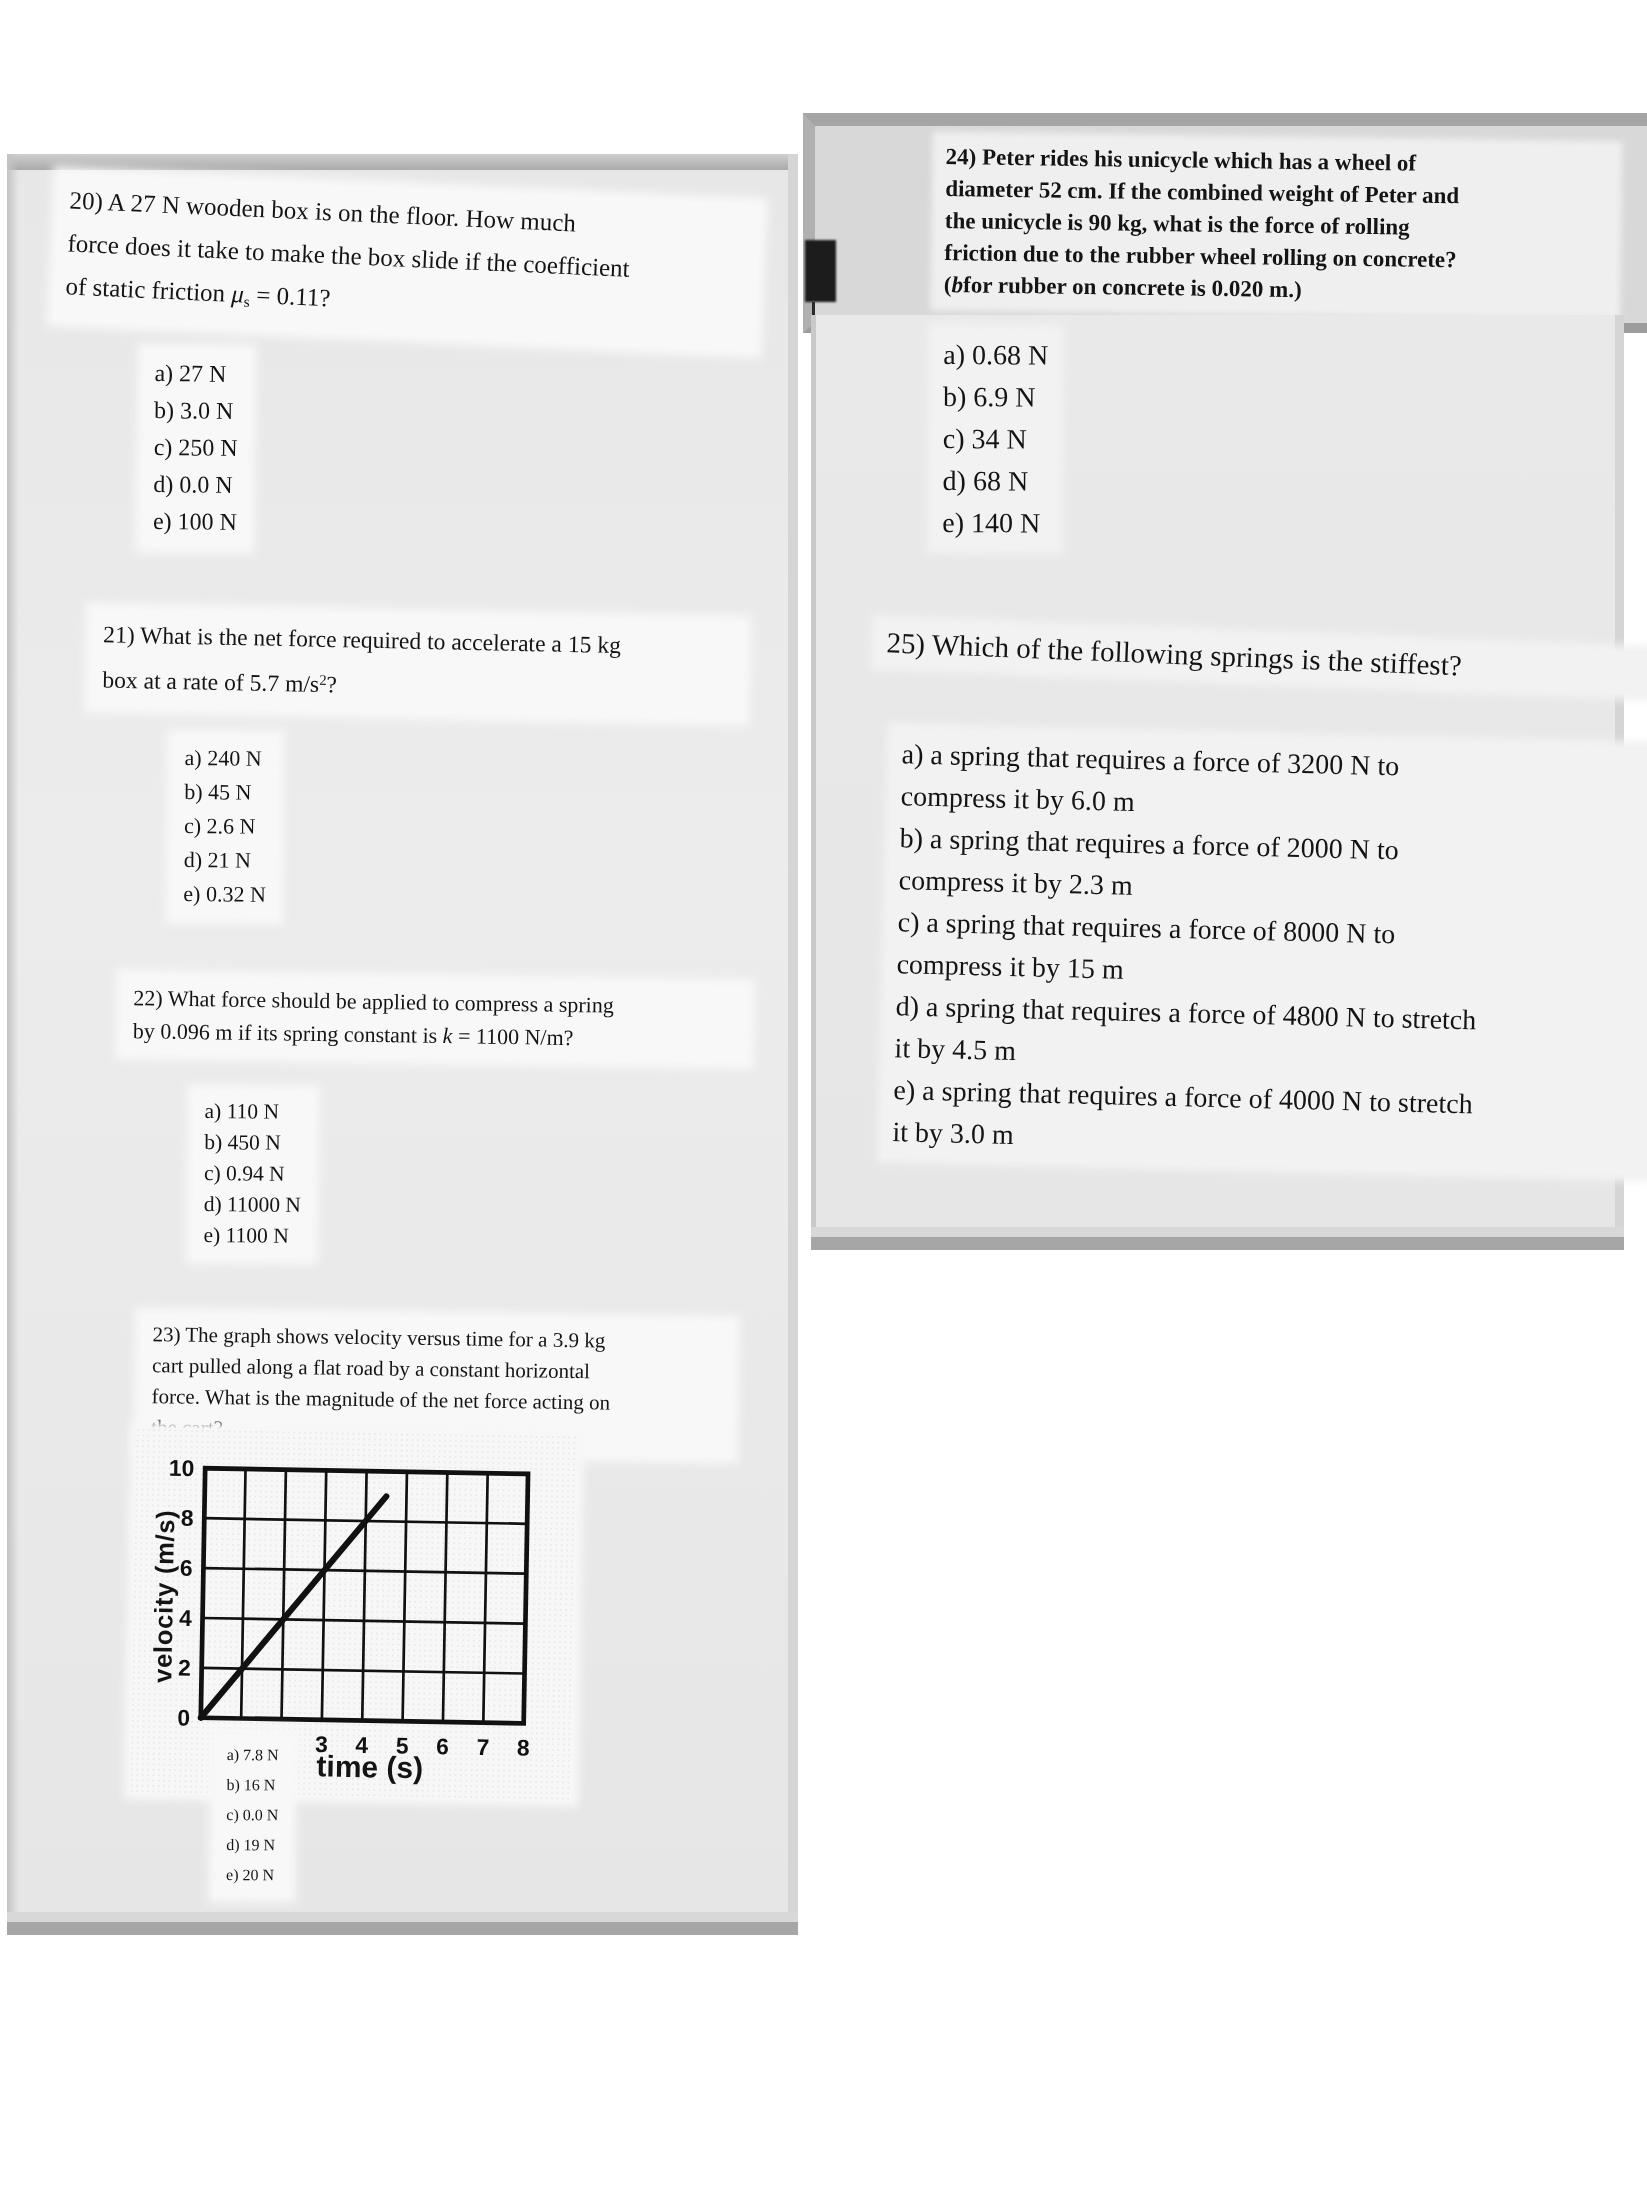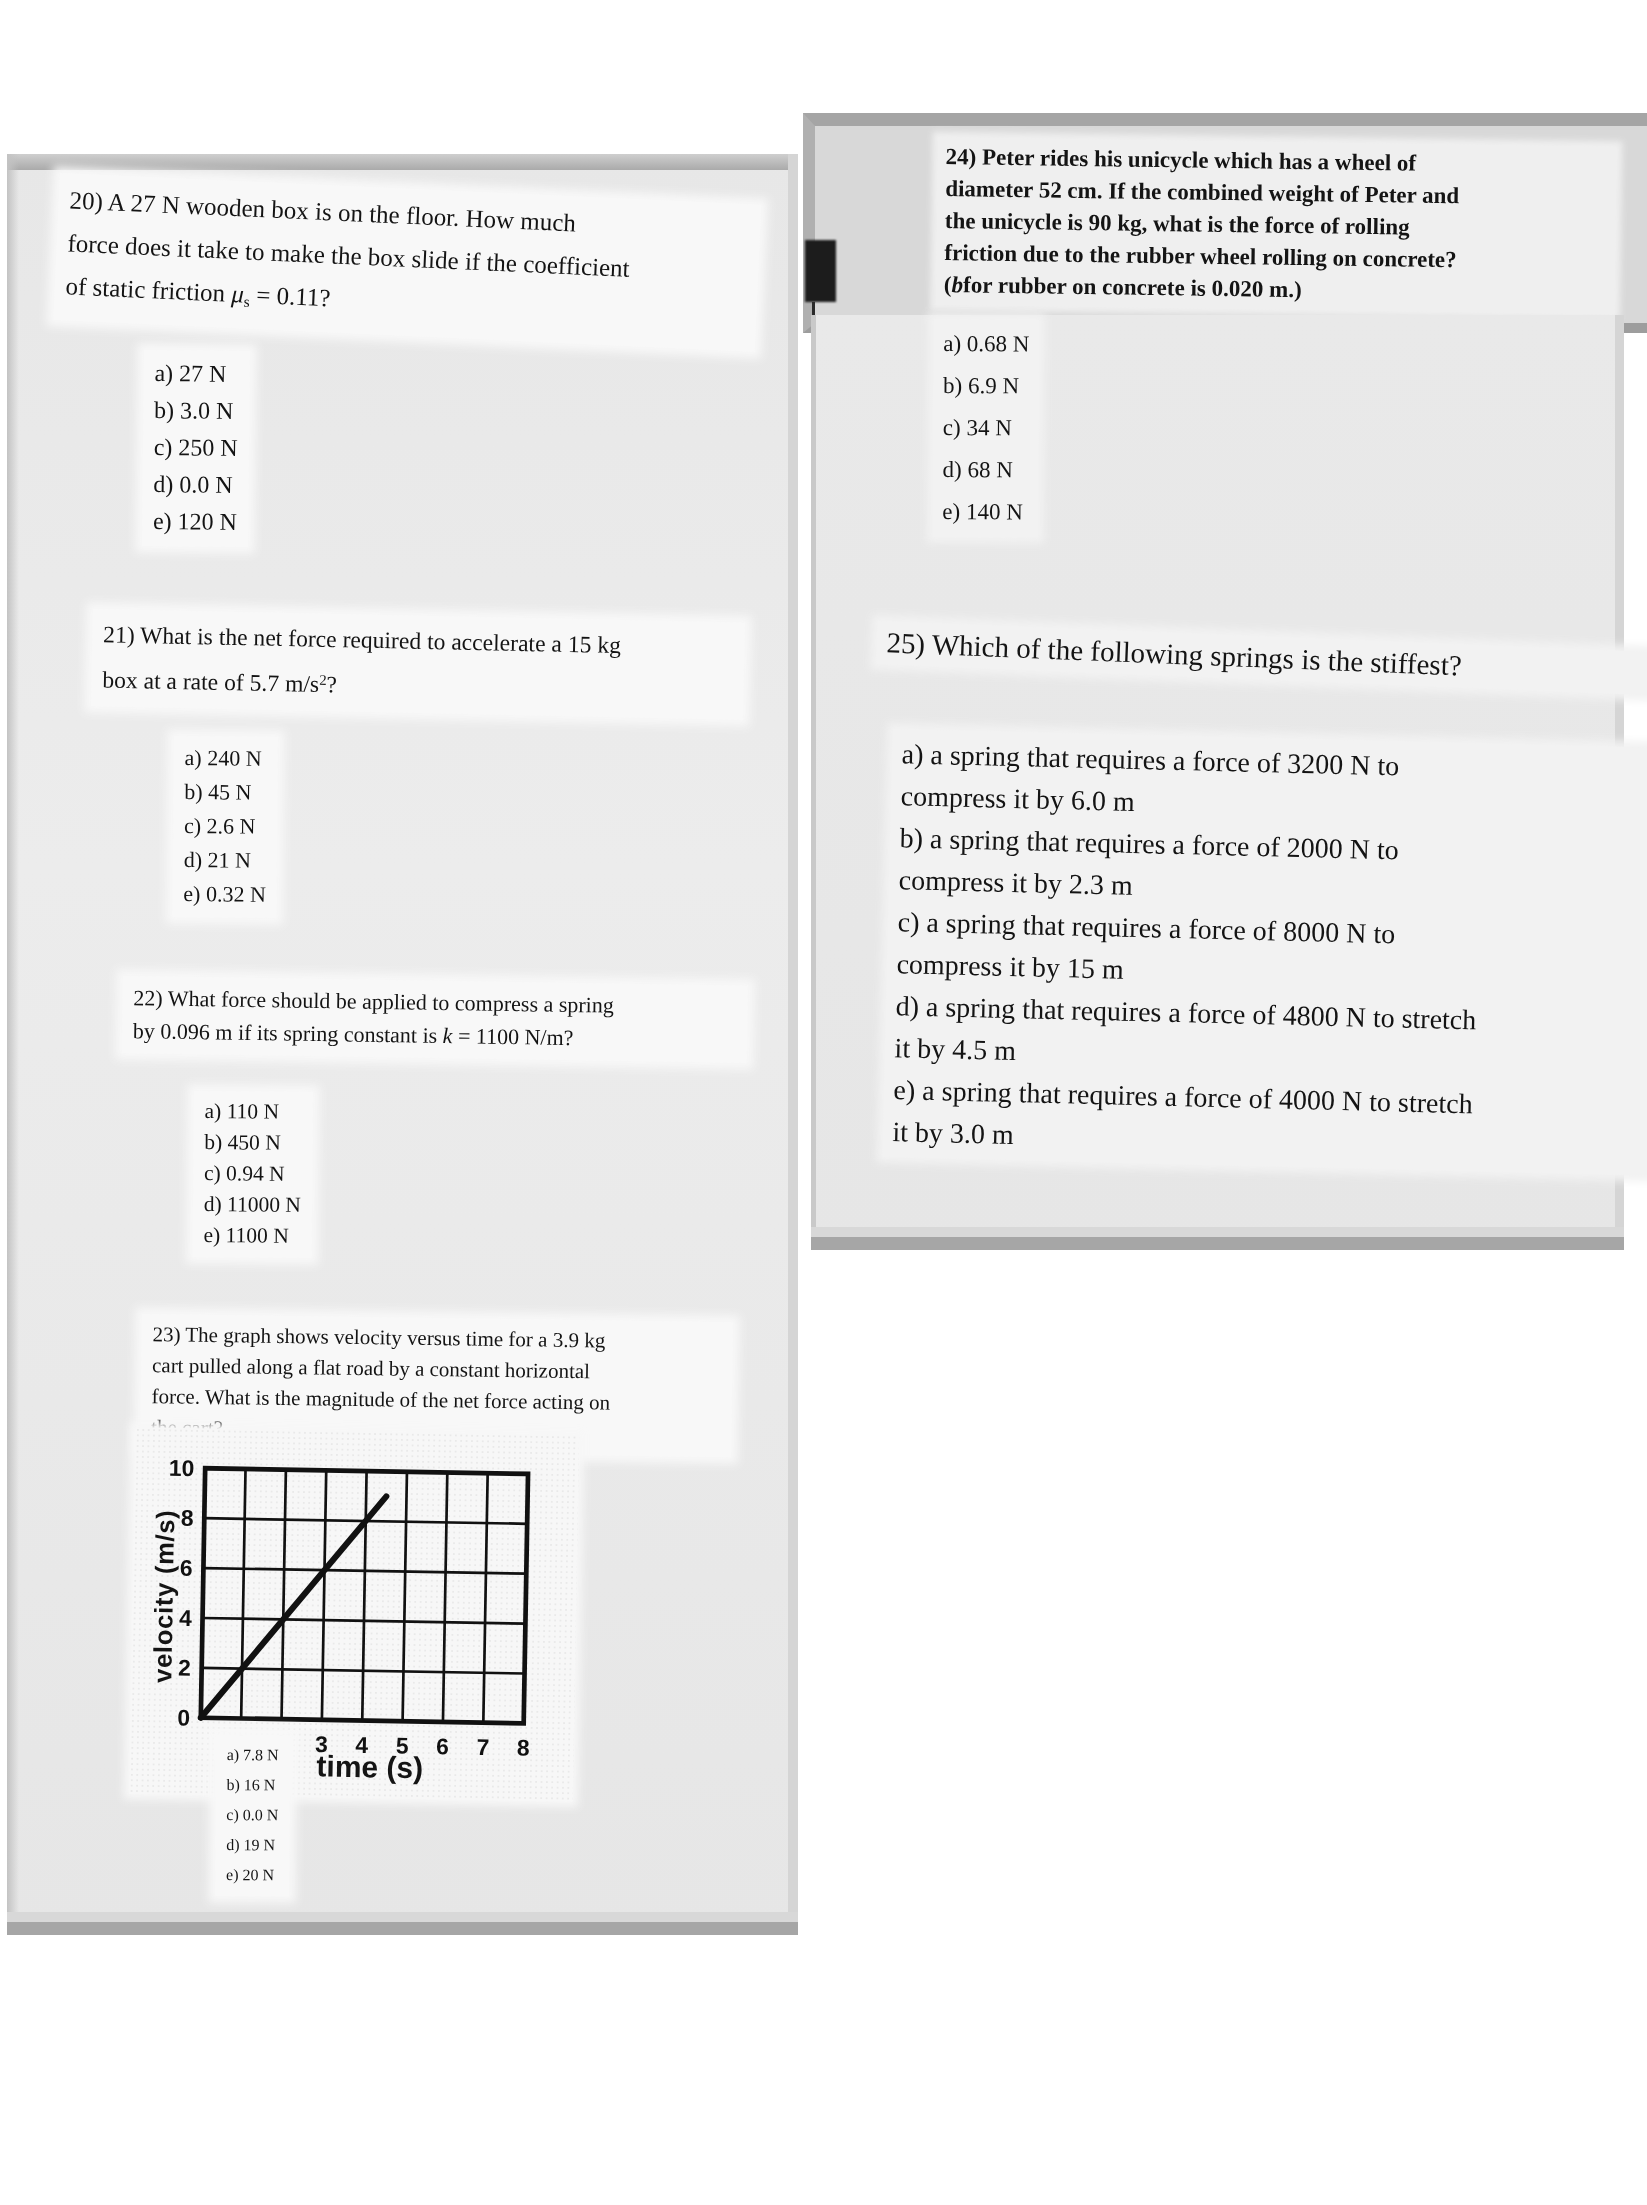--- a/index.html
+++ b/index.html
@@ -50,21 +50,21 @@
   .xtick{text-anchor:middle;font:700 34px "Liberation Sans","DejaVu Sans",sans-serif;fill:#111;}
   #graph-ylabel{position:absolute;left:-89px;top:154px;width:242px;text-align:center;
         font:700 25.6px "Liberation Sans","DejaVu Sans",sans-serif;letter-spacing:0.7px;
         transform:rotate(-90deg);transform-origin:50% 50%;}
   #graph-xlabel{position:absolute;left:143px;top:319px;width:195px;text-align:center;
         font:700 30px "Liberation Sans","DejaVu Sans",sans-serif;}
   
   #q24-text{position:absolute;left:123px;top:10.8px;width:663px;font-size:23px;font-weight:700;
             line-height:32px;transform:rotate(0.8deg);transform-origin:0 0;
             background:#efefef;padding:4px 8px;box-shadow:0 0 6.7px 5.4px #efefef;}
-  #q24-opts{left:123px;top:4px;font-size:23px;line-height:42px;transform:rotate(0.3deg);}
+  #q24-opts{left:123px;top:15px;font-size:28px;line-height:42px;transform:rotate(0.3deg);}
   #q25-head{left:67px;top:306px;width:788px;font-size:29px;line-height:35px;transform:rotate(2.3deg);}
   #q25-opts{left:82px;top:414px;width:774px;font-size:28px;line-height:42px;transform:rotate(1.4deg);}
   .tblock-r{position:absolute;transform-origin:0 0;background:#f2f2f2;padding:4px 9.4px;box-shadow:0 0 8px 6px #f2f2f2;}
 </style>
 </head>
 <body>
 
 <div class="canvas">
 
   <div class="page" id="left-page">
@@ -76,21 +76,21 @@
     <div class="tblock" id="q20">
       <div>20)  A 27 N wooden box is on the floor. How much</div>
       <div>force does it take to make the box slide if the coefficient</div>
       <div><span>of static friction </span><i class="var">μ</i><sub class="s">s</sub><span> = 0.11?</span></div>
     </div>
     <div class="tblock" id="q20-opts">
       <div class="opt">a) 27 N</div>
       <div class="opt">b) 3.0 N</div>
       <div class="opt">c) 250 N</div>
       <div class="opt">d) 0.0 N</div>
-      <div class="opt">e) 120 N</div>
+      <div class="opt">e) 100 N</div>
     </div>
 
     <div class="tblock" id="q21">
       <div>21)  What is the net force required to accelerate a 15 kg</div>
       <div><span>box at a rate of 5.7 m/s</span><sup class="s">2</sup><span>?</span></div>
     </div>
     <div class="tblock" id="q21-opts">
       <div class="opt">a) 240 N</div>
       <div class="opt">b) 45 N</div>
       <div class="opt">c) 2.6 N</div>

